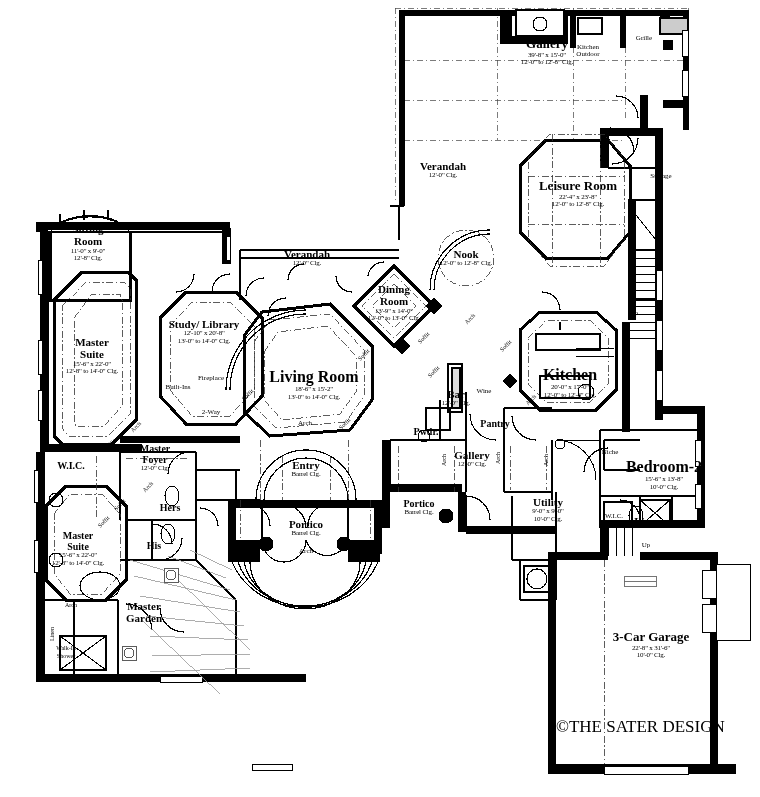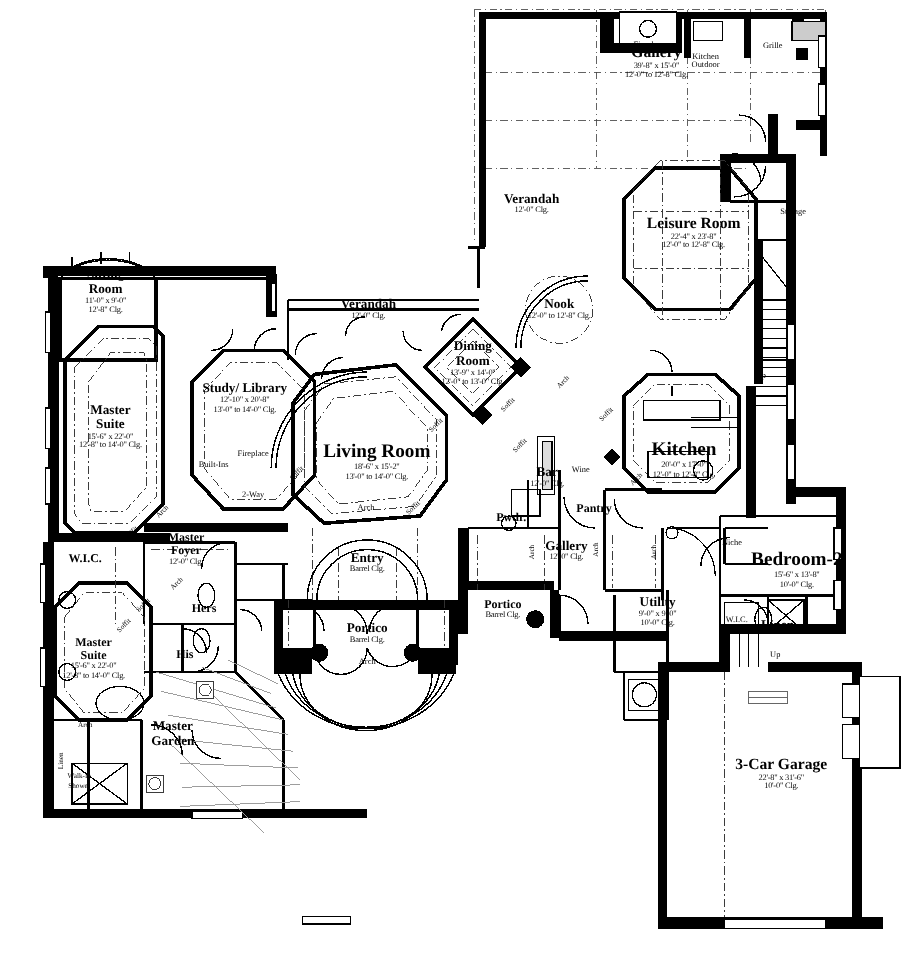--- a/index.html
+++ b/index.html
@@ -486,13 +486,14 @@
       <div class="lbl sm6" style="left: 345px; top: 424px; transform: translate(-50%, -50%) rotate(-45deg);">Soffit</div>
       <div class="lbl sm6" style="left: 424px; top: 338px; transform: translate(-50%, -50%) rotate(-45deg);">Soffit</div>
       <div class="lbl sm6" style="left: 434px; top: 372px; transform: translate(-50%, -50%) rotate(-45deg);">Soffit</div>
       <div class="lbl sm6" style="left: 506px; top: 346px; transform: translate(-50%, -50%) rotate(-45deg);">Soffit</div>
       <div class="lbl sm6" style="left: 248px; top: 395px; transform: translate(-50%, -50%) rotate(-45deg);">Soffit</div>
       <div class="lbl sm6" style="left: 110px; top: 445px; transform: translate(-50%, -50%) rotate(-45deg);">Soffit</div>
       <div class="lbl sm6" style="left: 120px; top: 505px; transform: translate(-50%, -50%) rotate(-45deg);">Soffit</div>
       <div class="lbl sm6" style="left: 104px; top: 522px; transform: translate(-50%, -50%) rotate(-45deg);">Soffit</div>
     </div>
 
+  <div class="copy" style="left:556px;top:718px;">©THE SATER DESIGN</div>
 </div>
 
 </body></html>

